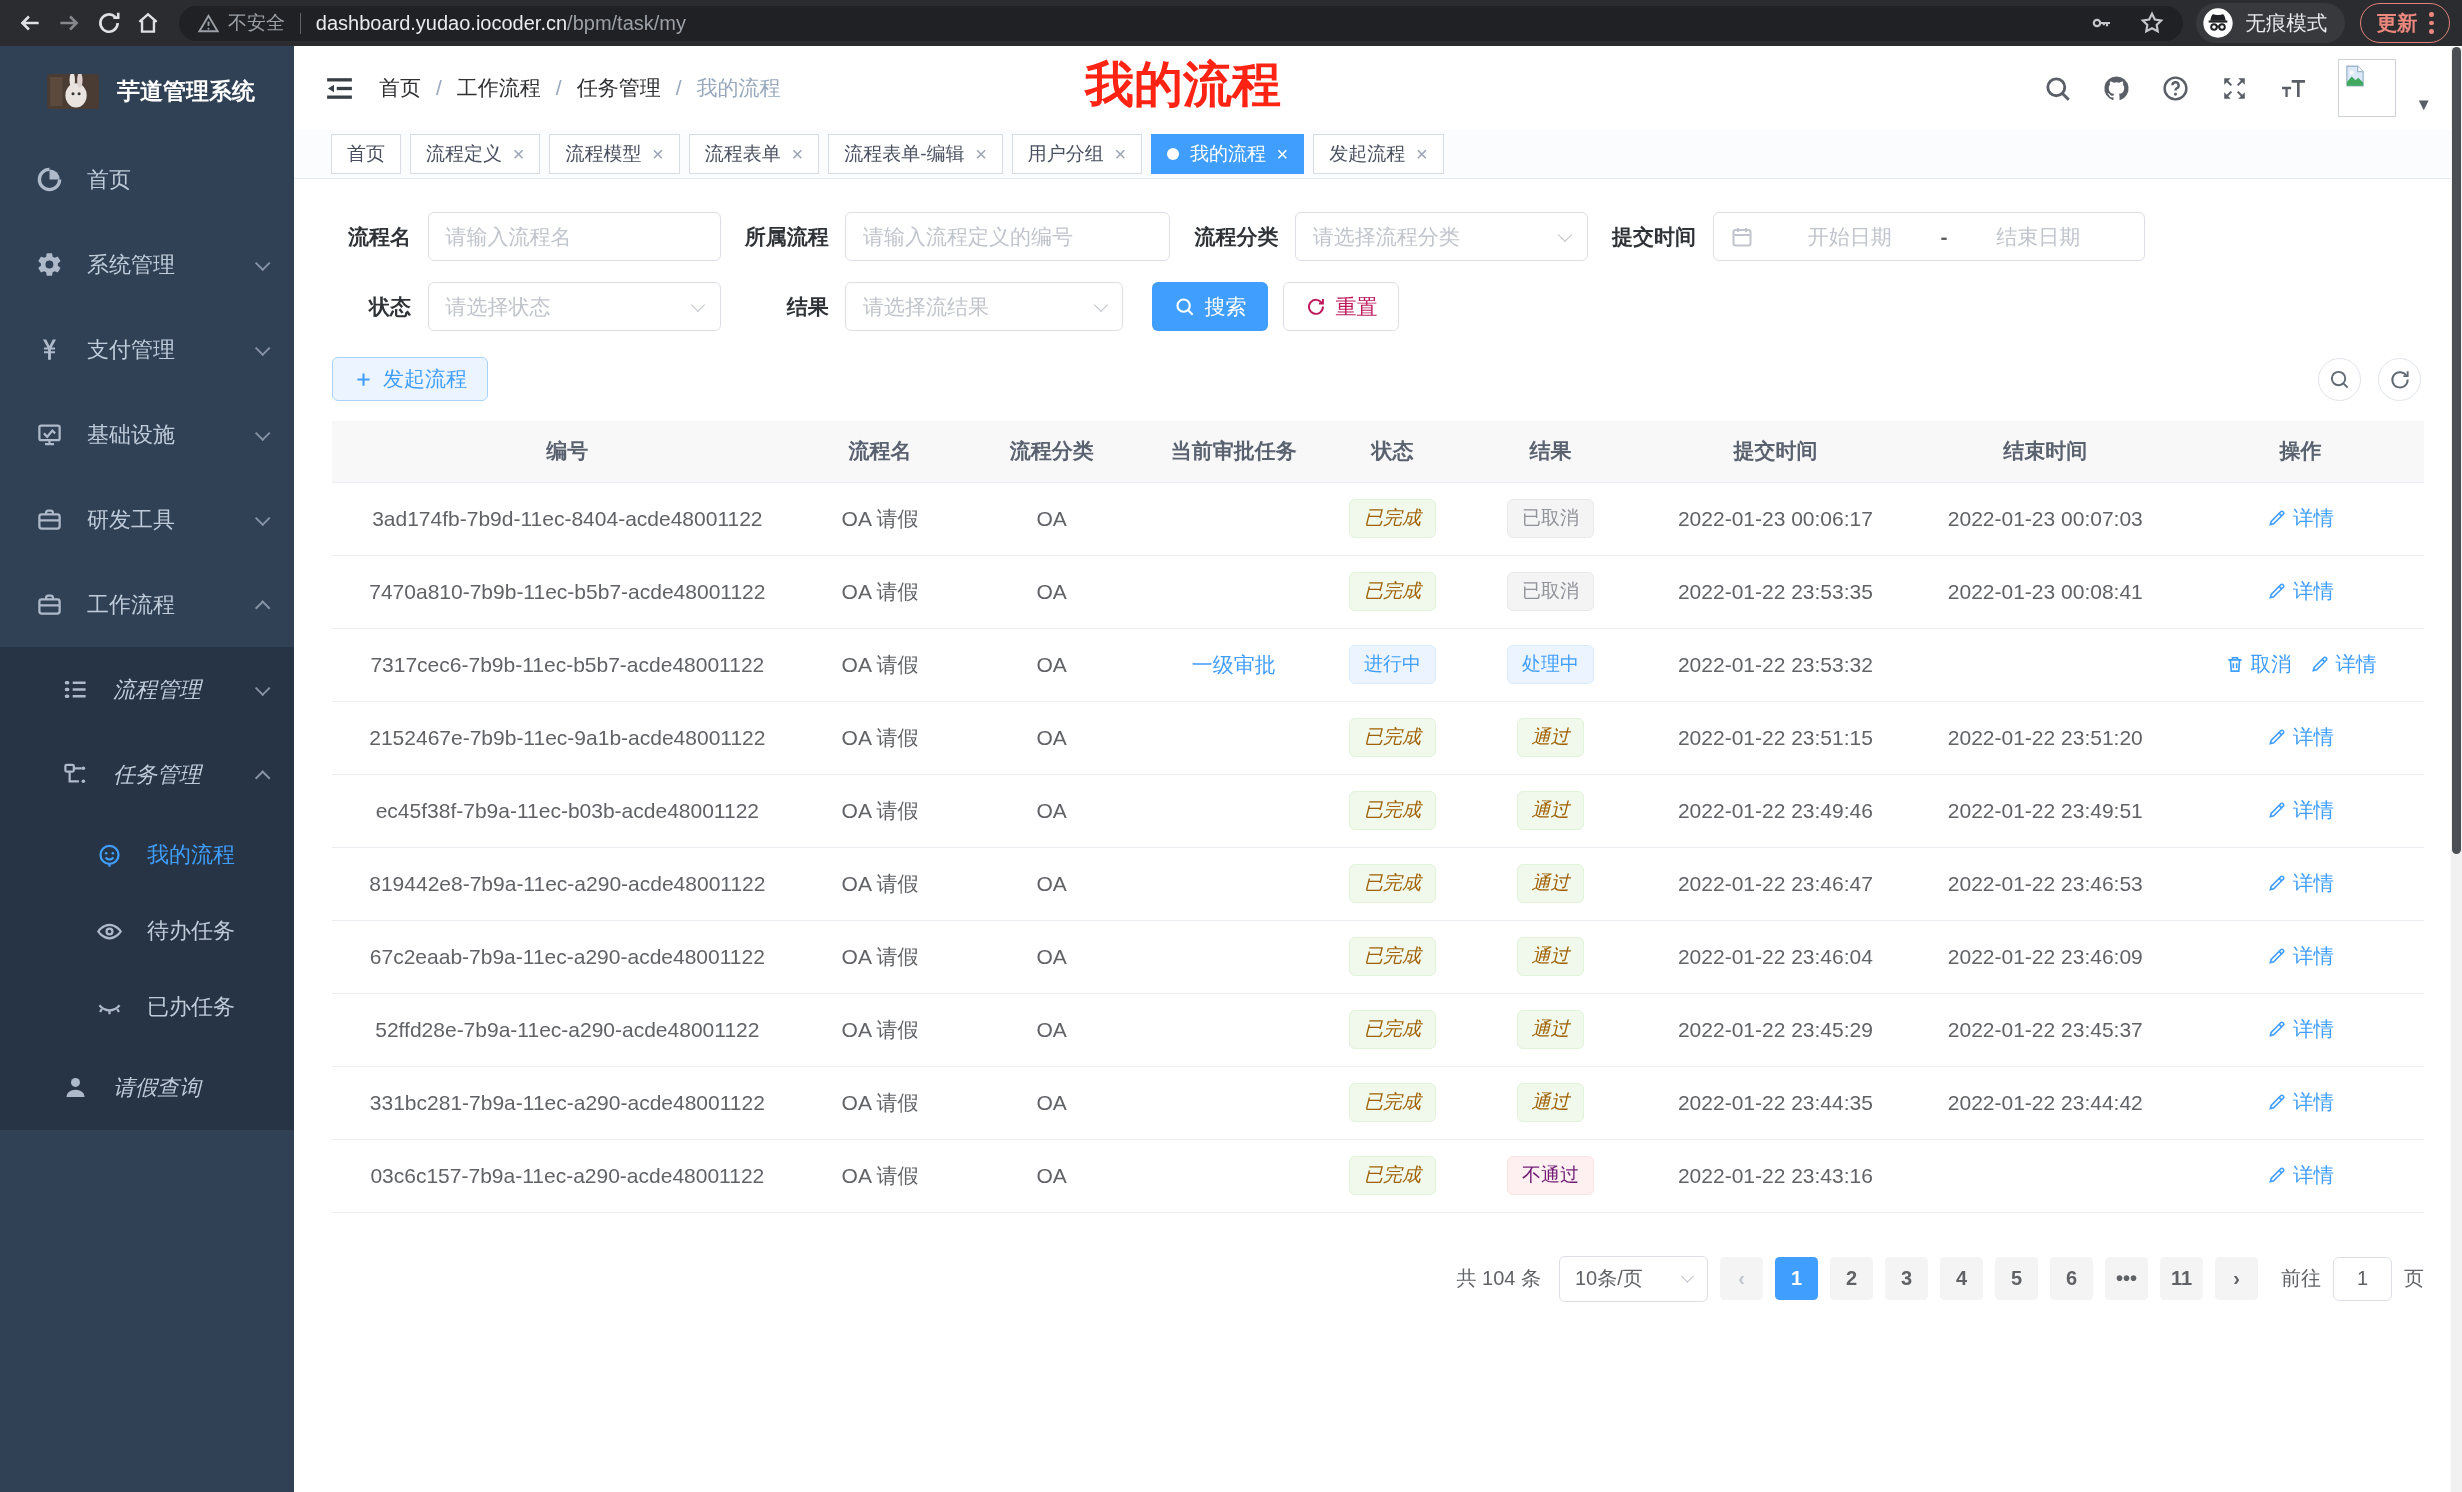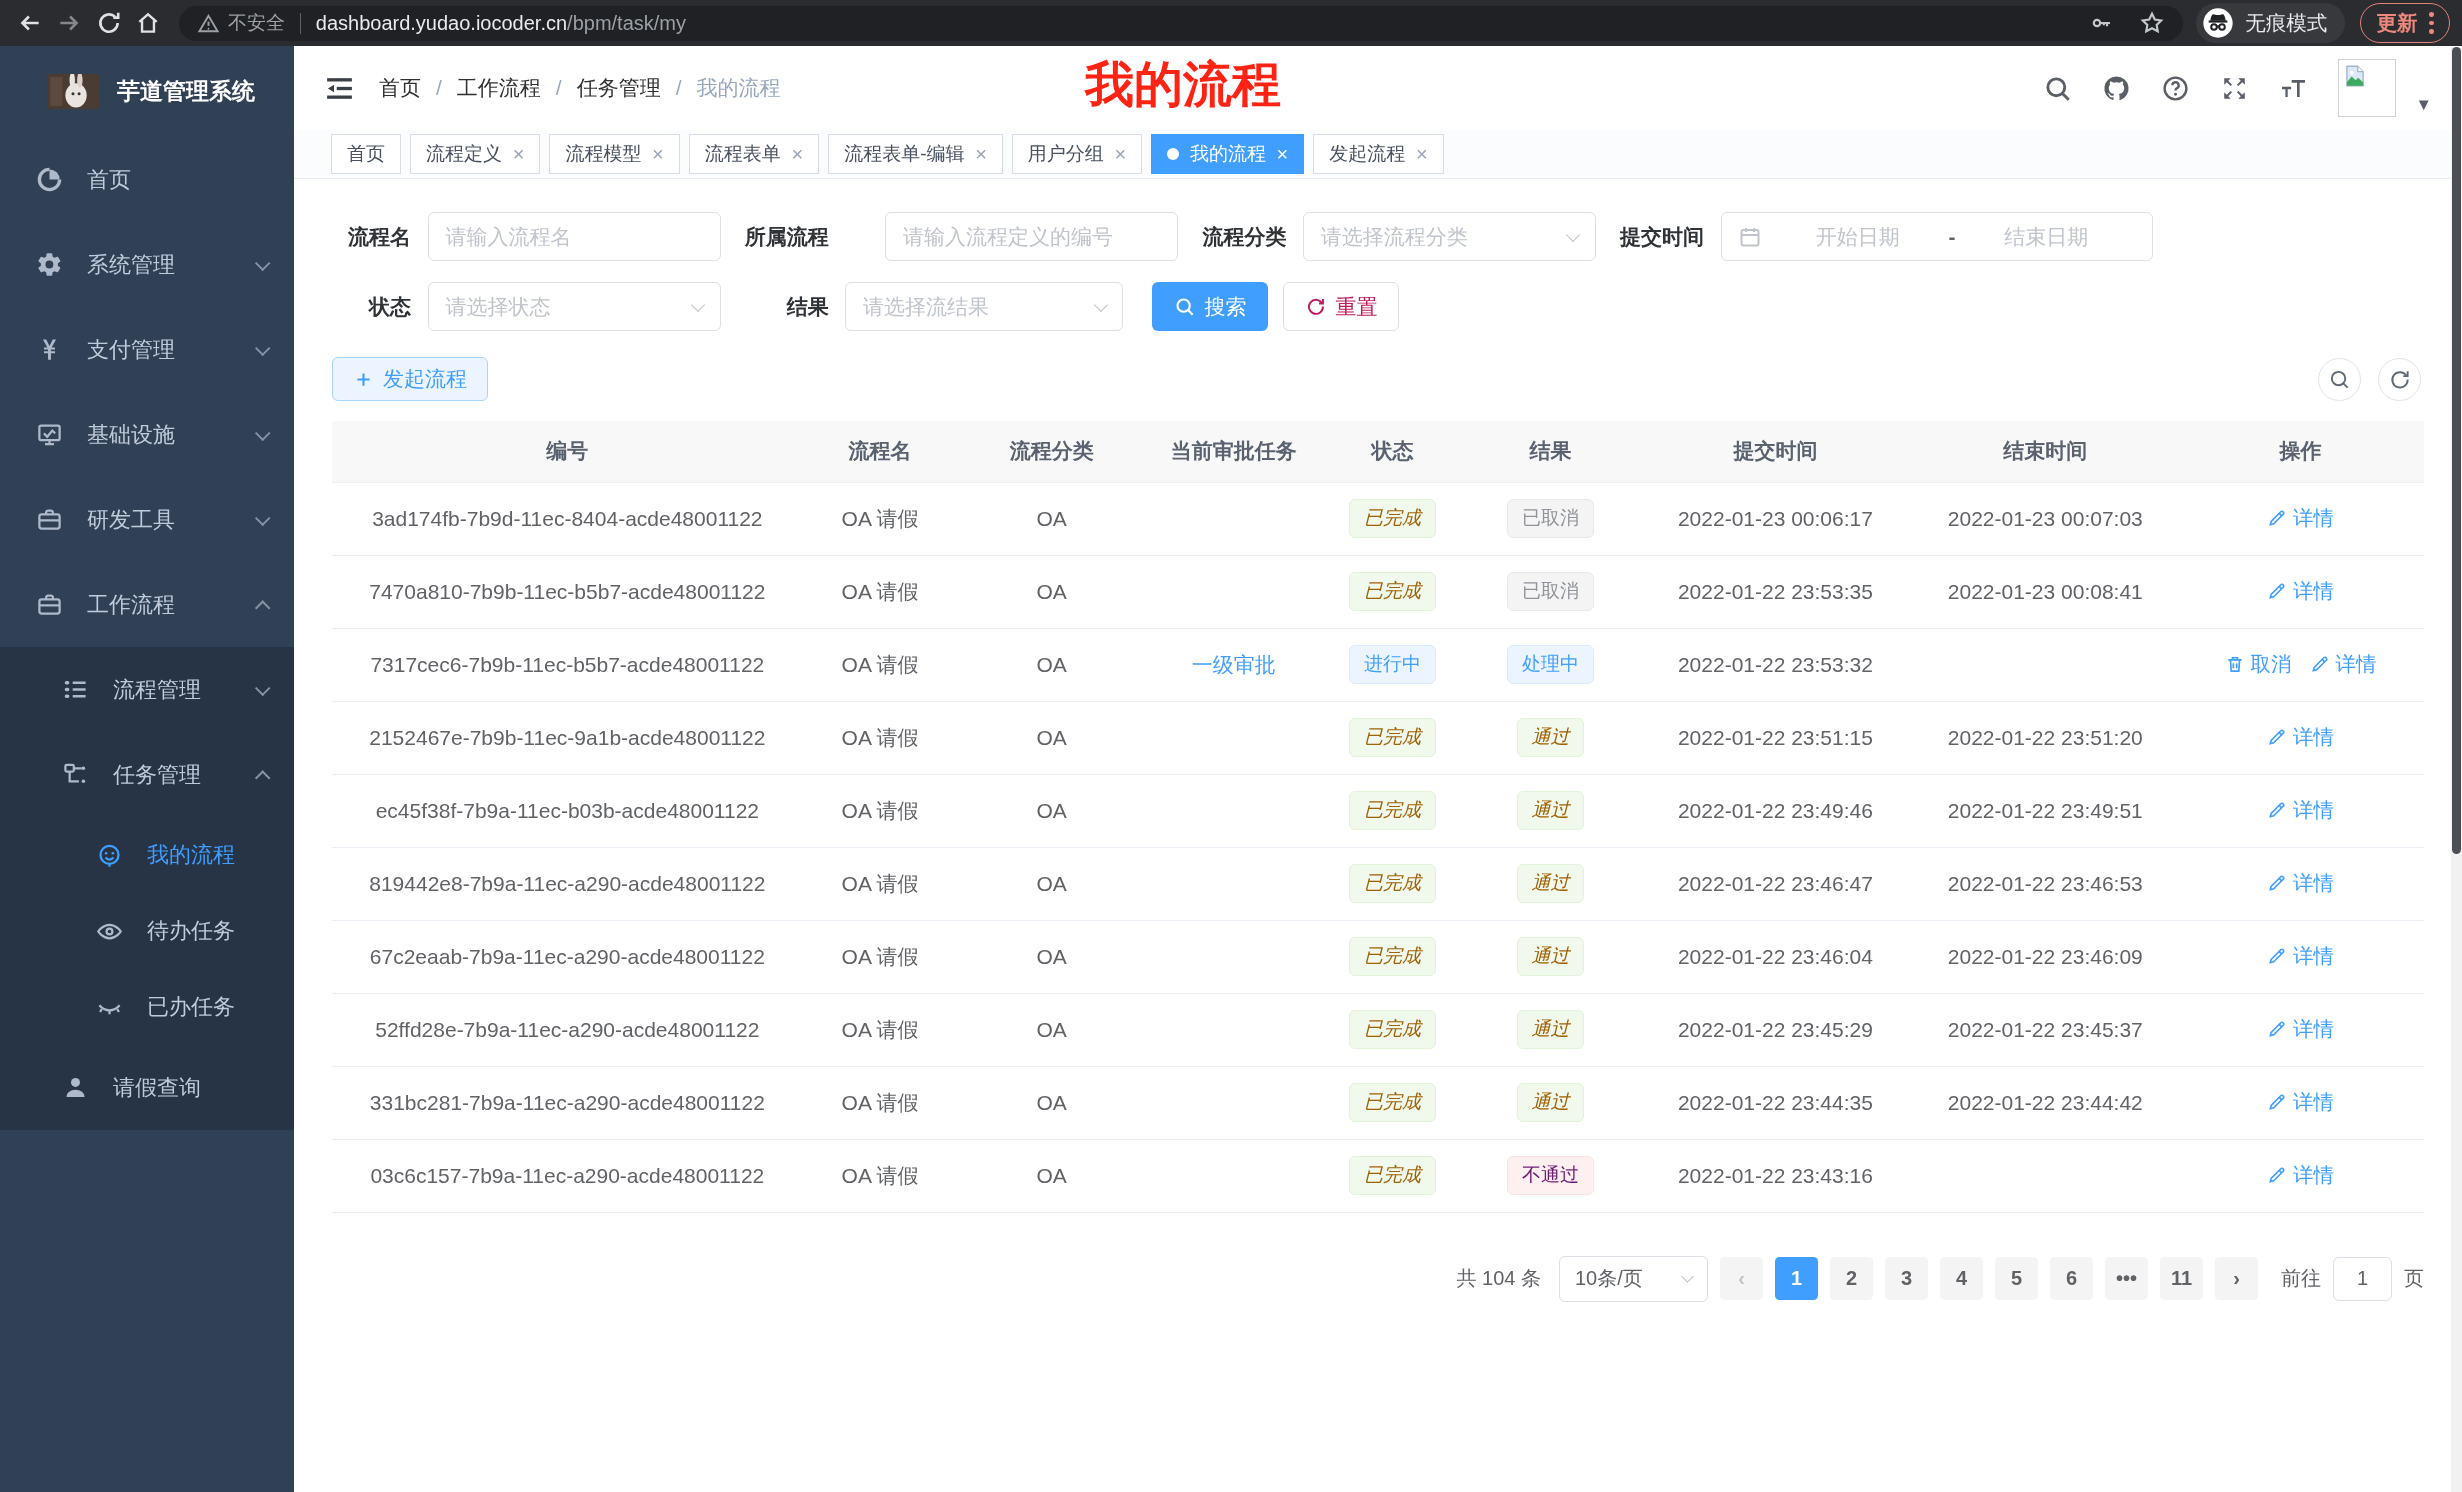--- a/index.html
+++ b/index.html
@@ -38,21 +38,21 @@
 .logo-row{height:91px;display:flex;align-items:center;gap:18px;padding-left:47px;}
 .logo-img{width:52px;height:35px;border-radius:3px;overflow:hidden;flex:0 0 auto;}
 .logo-title{color:#fff;font-size:23px;font-weight:700;white-space:nowrap;}
 .menu{font-size:22px;}
 .menu-item{display:flex;align-items:center;padding:0 26px 0 33px;cursor:pointer;}
 .menu-item .micon{width:33px;height:30px;margin-right:21px;color:#aeb9c9;flex:0 0 auto;}
 .menu-item .micon svg{width:27px;height:27px;margin:auto;}
 .menu-item .mlabel{flex:1;white-space:nowrap;}
 .menu-item .arrow{color:#8793a5;}
 .menu-item.d0{height:85px;}
-.menu-item.d1{height:85px;padding-left:59px;background:var(--sidebar-sub);}
+.menu-item.d1{height:85px;padding-left:59px;background:var(--sidebar-sub);font-style:italic;}
 .menu-item.d2{height:76px;padding-left:93px;background:var(--sidebar-sub);}
 .menu-item.active{color:var(--accent);}
 .menu-item.active .micon{color:var(--accent);}
 .chev{display:inline-block;width:11.4px;height:11.4px;border-right:2.3px solid currentColor;border-bottom:2.3px solid currentColor;}
 .chev.down{transform:rotate(45deg) translate(-1.5px,-1.5px);}
 .chev.up{transform:rotate(-135deg) translate(-1.5px,-1.5px);}
 
 .main{flex:1;display:flex;flex-direction:column;background:#fff;min-width:0;}
 
 
@@ -441,21 +441,21 @@
     <div class="content">
 
       <div class="filters">
         <div class="frow">
           <div class="fgroup">
             <span class="flabel w84">流程名</span>
             <input class="control" style="width: 293px;" placeholder="请输入流程名">
           </div>
           <div class="fgroup">
             <span class="flabel w112">所属流程</span>
-            <input class="control" style="width: 293px; margin-left: 40px;" placeholder="请输入流程定义的编号">
+            <input class="control" style="width: 325px;" placeholder="请输入流程定义的编号">
           </div>
           <div class="fgroup">
             <span class="flabel w112">流程分类</span>
             <div class="control sel" style="width:293px">
               <span>请选择流程分类</span>
               <span class="chev down"></span>
             </div>
           </div>
           <div class="fgroup">
             <span class="flabel w112">提交时间</span>

